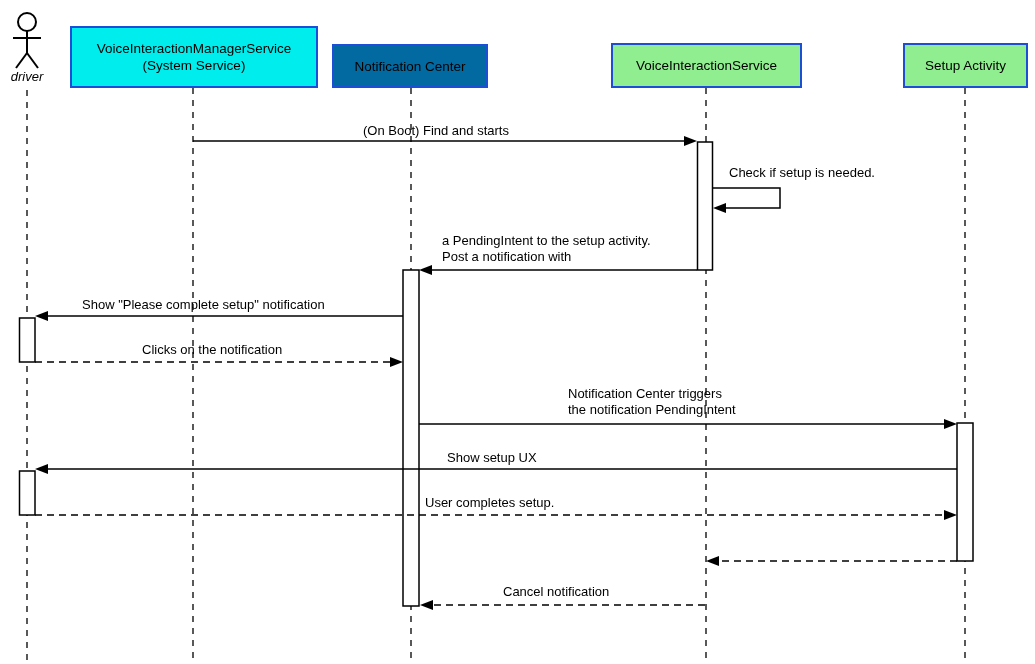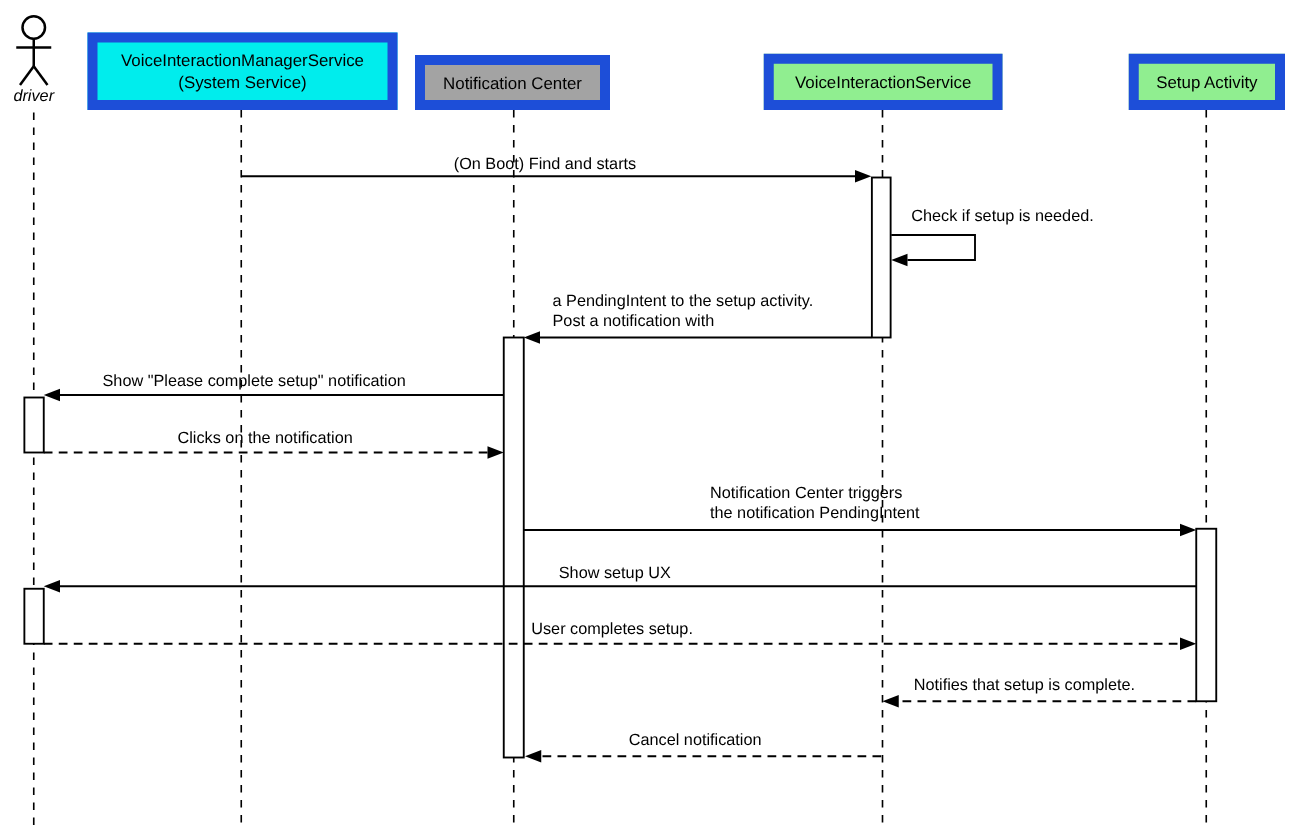--- a/index.html
+++ b/index.html
@@ -2,21 +2,21 @@
 <html><head>
 <meta charset="utf-8">
 <style>
   html,body { margin:0; padding:0; background:#fff; }
   .canvas {
     position:relative; width:1035px; height:664px; background:#fff;
     font-family:"Liberation Sans", sans-serif; color:#000; overflow:hidden;
   }
   .canvas svg { position:absolute; left:0; top:0; }
   .pbox {
-    position:absolute; box-sizing:border-box; border:8px solid #1d4ed8;
+    position:absolute; box-sizing:border-box; border:2px solid #1d4ed8;
     display:flex; flex-direction:column; align-items:center; justify-content:center;
     text-align:center; font-size:13.5px; line-height:17px;
   }
   .actor-label {
     position:absolute; font-size:13px; text-align:center; white-space:nowrap;
   }
   .msg-label {
     position:absolute; font-size:13px; line-height:16px; white-space:nowrap;
   }
   .msg-label span { display:block; }
@@ -105,21 +105,21 @@
     </g>
   </svg>
 
   <div class="actor-label" style="left:7px; top:69px; width:40px;font-style:italic;">driver</div>
 
   <div class="pbox" style="left: 70px; top: 26px; width: 248px; height: 62px; background-color: rgb(0, 237, 237);">
     <span>VoiceInteractionManagerService</span>
     <span>(System Service)</span>
   </div>
 
-  <div class="pbox" style="left: 332px; top: 44px; width: 156px; height: 44px; background-color: #a3a3a3;">
+  <div class="pbox" style="left: 332px; top: 44px; width: 156px; height: 44px; background-color: #0369a1;">
     <span>Notification Center</span>
   </div>
 
   <div class="pbox" style="left: 611px; top: 43px; width: 191px; height: 45px; background-color: rgb(144, 238, 144);">
     <span>VoiceInteractionService</span>
   </div>
 
   <div class="pbox" style="left: 903px; top: 43px; width: 125px; height: 45px; background-color: rgb(144, 238, 144);">
     <span>Setup Activity</span>
   </div>
@@ -139,17 +139,16 @@
 
   <div class="msg-label" style="left:568px; top:386px;">
     <span>Notification Center triggers</span>
     <span>the notification PendingIntent</span>
   </div>
 
   <div class="msg-label" style="left:447px; top:450px;">Show setup UX</div>
 
   <div class="msg-label" style="left:425px; top:495px;">User completes setup.</div>
 
-  <div class="msg-label" style="left:731px; top:540px;">Notifies that setup is complete.</div>
 
   <div class="msg-label" style="left:503px; top:584px;">Cancel notification</div>
 
 </div>
 
 </body></html>

